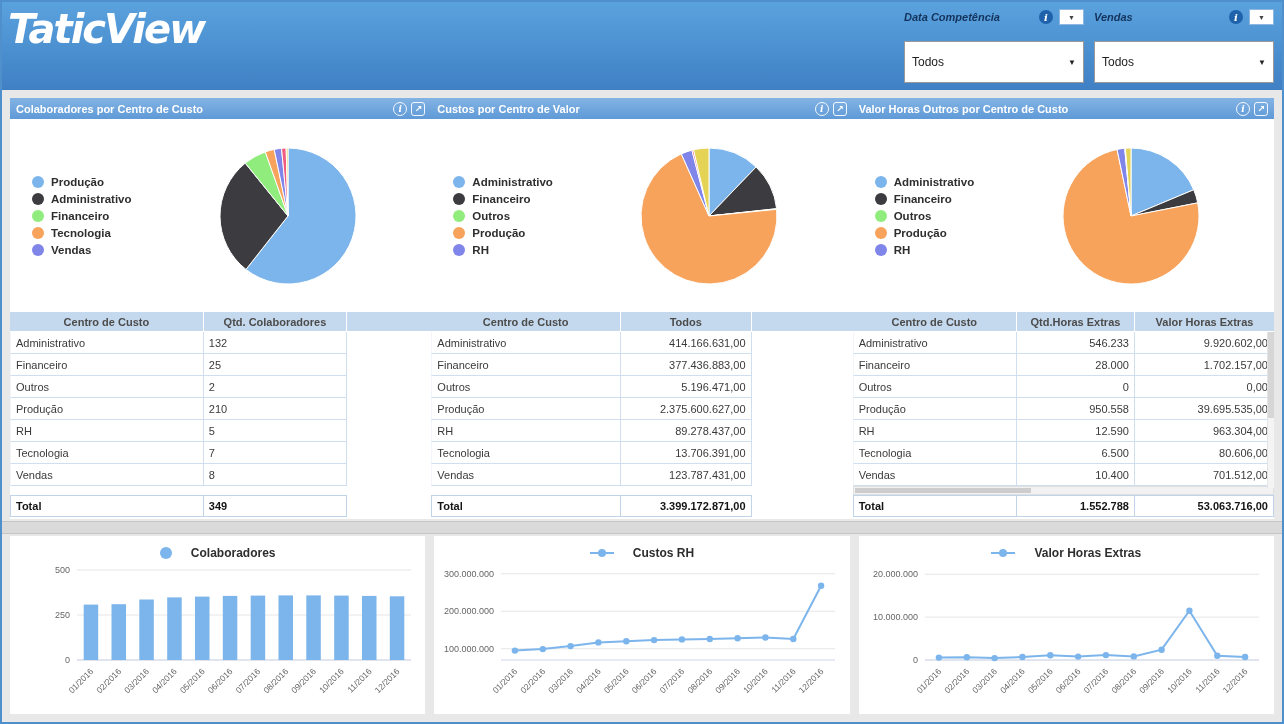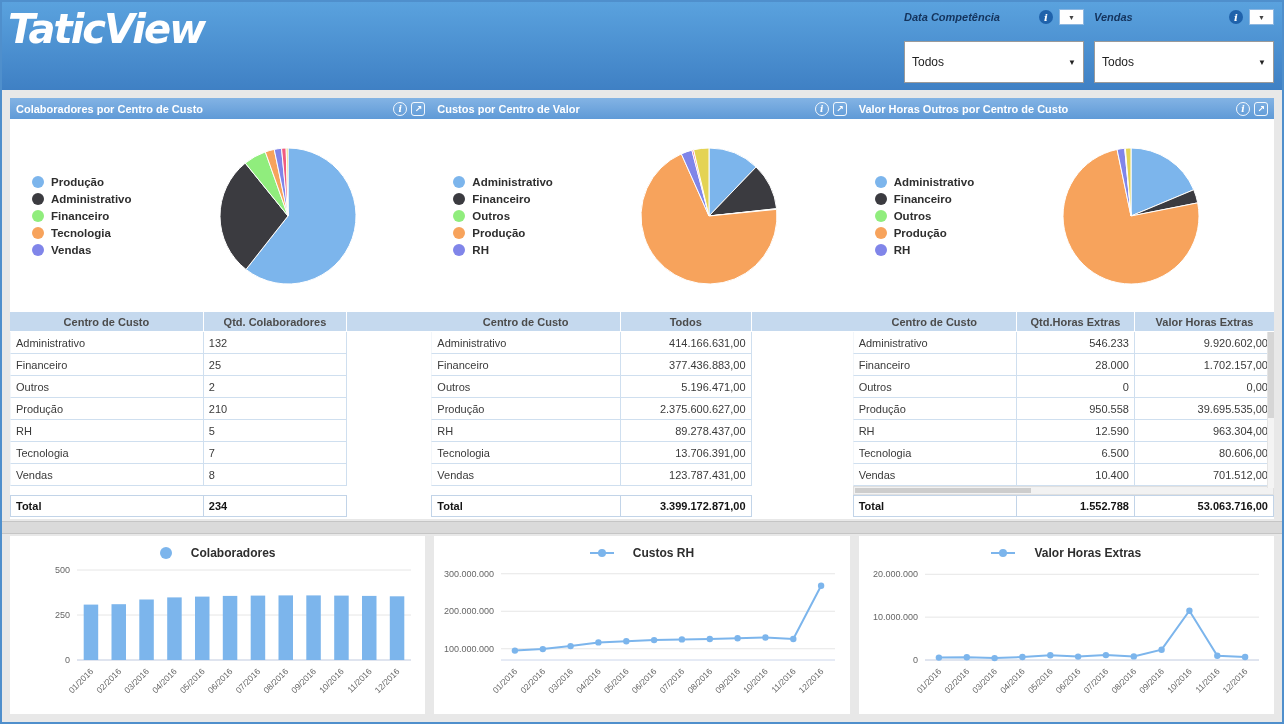--- a/index.html
+++ b/index.html
@@ -190,21 +190,21 @@
               <div class="td c1">Tecnologia</div>
               <div class="td c2">7</div>
             </div>
             <div class="trow">
               <div class="td c1">Vendas</div>
               <div class="td c2">8</div>
             </div>
             <div class="tgap"></div>
             <div class="trow total">
               <div class="td c1">Total</div>
-              <div class="td c2">234</div>
+              <div class="td c2">349</div>
             </div>
           </div>
       </section>
 
       <section class="panel p1">
         <div class="panel-header">
           <span class="panel-title">Custos por Centro de Valor</span>
           <span class="panel-icons">
             <span class="icon-btn">i</span>
             <span class="icon-btn expand">↗</span>

